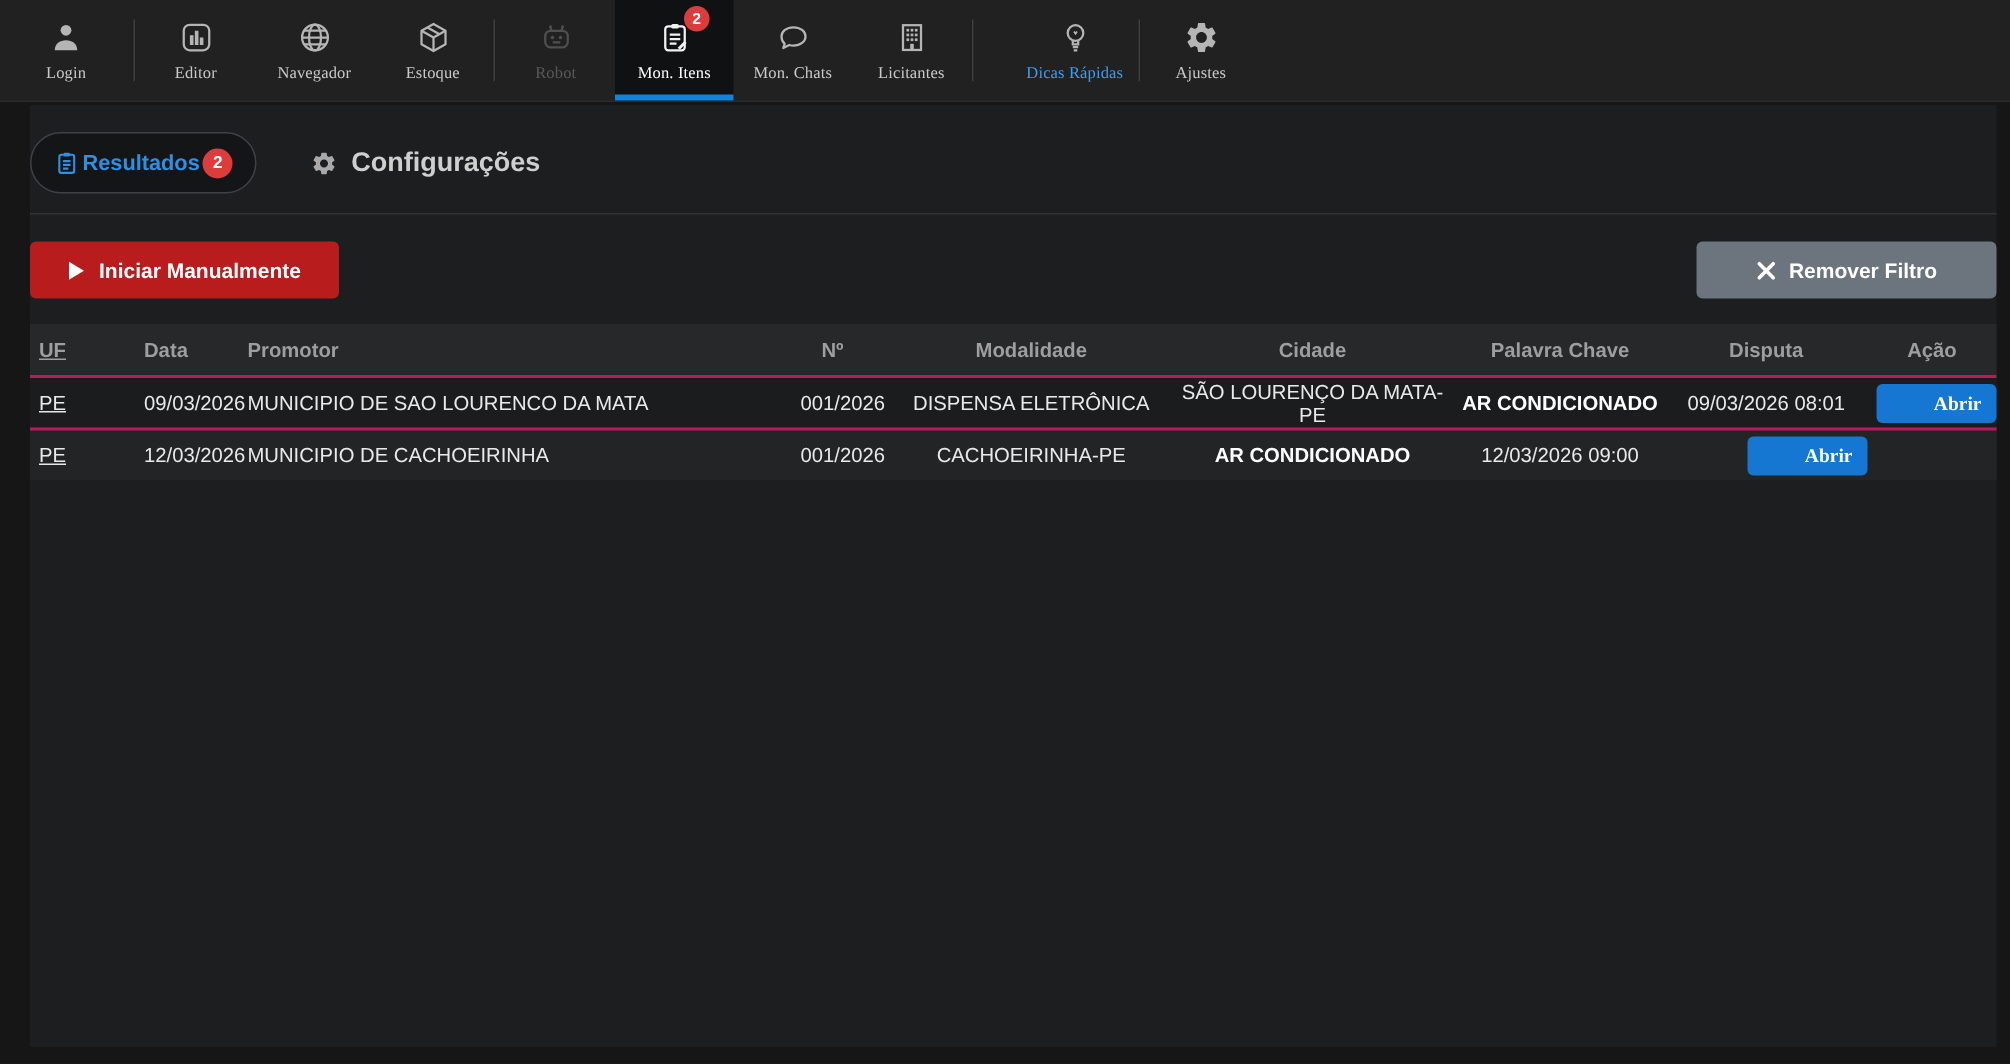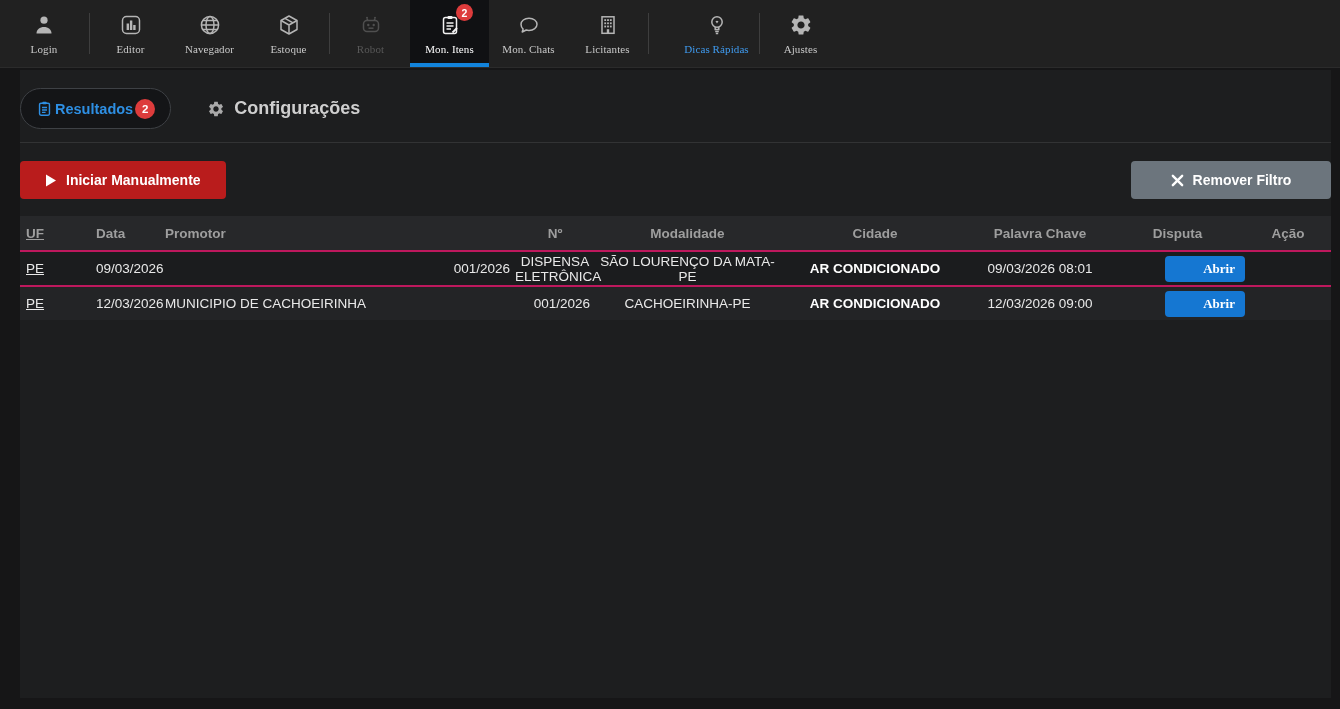--- a/index.html
+++ b/index.html
@@ -287,20 +287,21 @@
         <div class="c5">Modalidade</div>
         <div class="c6">Cidade</div>
         <div class="c7">Palavra Chave</div>
         <div class="c8">Disputa</div>
         <div class="c9" style="justify-content:center;display:block;">Ação</div>
       </div>
 
       <div class="tgrid trow">
         <div class="c1">PE</div>
         <div class="c2">09/03/2026</div>
+        <div class="c3">MUNICIPIO DE SAO LOURENCO DA MATA</div>
         <div class="c4">001/2026</div>
         <div class="c5">DISPENSA ELETRÔNICA</div>
         <div class="c6">SÃO LOURENÇO DA MATA-PE</div>
         <div class="c7">AR CONDICIONADO</div>
         <div class="c8">09/03/2026 08:01</div>
         <div class="c9">
           <button class="btn-open">Abrir</button>
         </div>
       </div>
 

